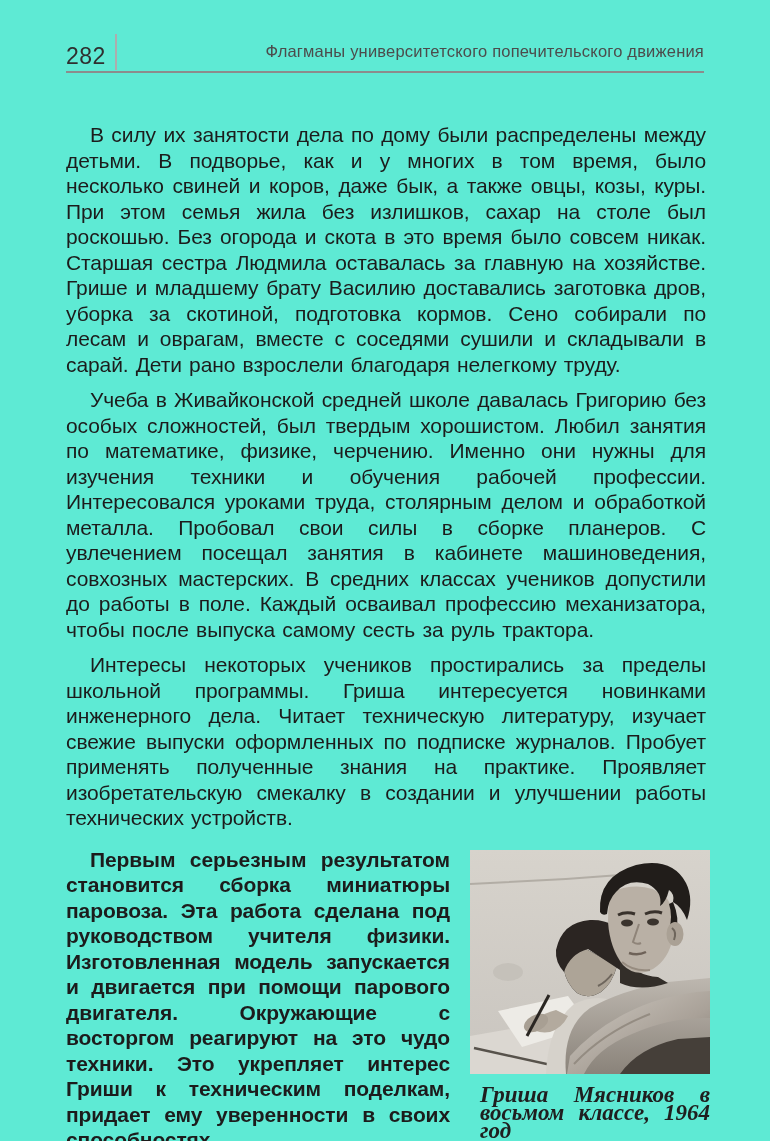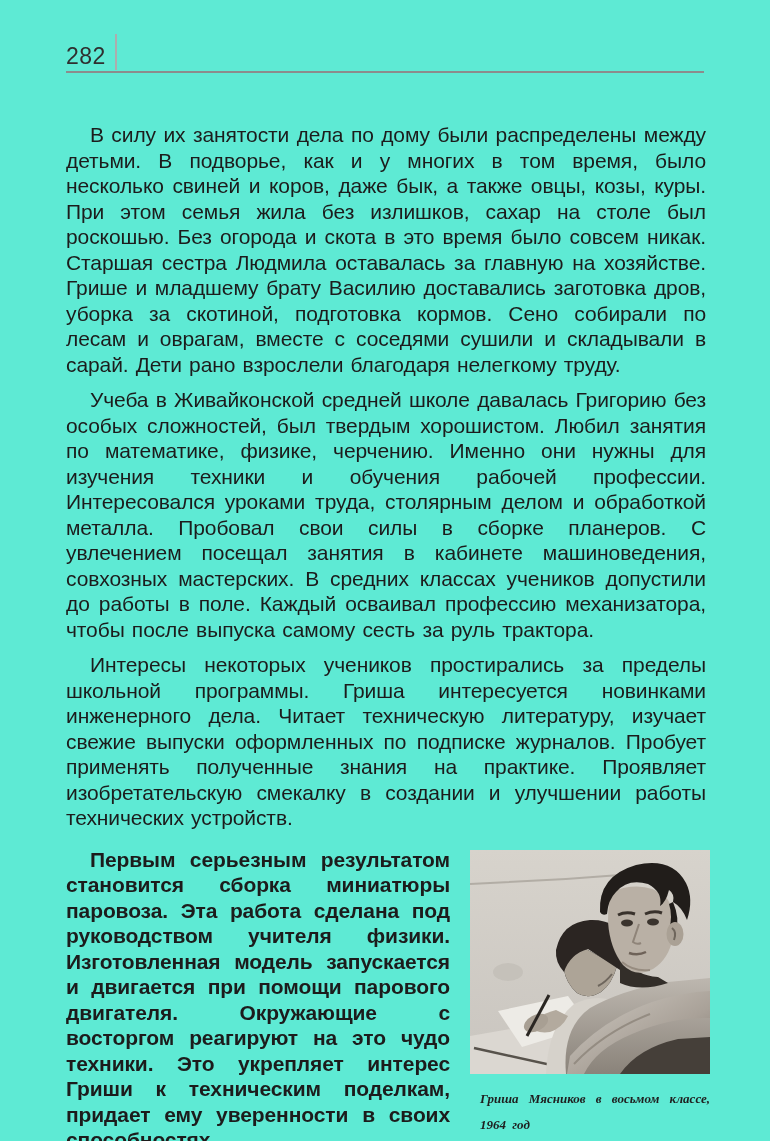--- a/index.html
+++ b/index.html
@@ -40,32 +40,33 @@
     color:#1c1c1c;word-spacing:1.5px;letter-spacing:-0.1px;
   }
   .bottom-row{display:flex;gap:20px;margin-top:16px;font-weight:bold;}
   .para-narrow{flex:0 0 384px;width:384px;margin-bottom:0;}
   
   .figure{margin:3px 0 0 0;width:240px;flex:0 0 240px;}
   .photo{width:240px;height:224px;display:block;}
   .figcaption{
     margin-top:12px;padding-left:10px;
     font-family:"Liberation Serif",serif;font-style:italic;
-    font-size:13px;line-height:26px;color:#1f1f1f;
+    font-size:23px;line-height:18px;color:#1f1f1f;
     text-align:justify;word-spacing:3px;
   }
 </style>
 </head>
 <body>
 
 <div class="page">
 
   <div class="header">
     <span class="page-num">282</span>
     <span class="vline"></span>
+    <span class="running-title">Флагманы университетского попечительского движения</span>
   </div>
   <div class="hrule"></div>
 
   <div class="main">
     <p class="para">В силу их занятости дела по дому были распределены между детьми. В подворье, как и у многих в том время, было несколько свиней и коров, даже бык, а также овцы, козы, куры. При этом семья жила без излишков, сахар на столе был роскошью. Без огорода и скота в это время было совсем никак. Старшая сестра Людмила оставалась за главную на хозяйстве. Грише и младшему брату Василию доставались заготовка дров, уборка за скотиной, подготовка кормов. Сено собирали по лесам и оврагам, вместе с соседями сушили и складывали в сарай. Дети рано взрослели благодаря нелегкому труду.</p>
     <p class="para">Учеба в Живайконской средней школе давалась Григорию без особых сложностей, был твердым хорошистом. Любил занятия по математике, физике, черчению. Именно они нужны для изучения техники и обучения рабочей профессии. Интересовался уроками труда, столярным делом и обработкой металла. Пробовал свои силы в сборке планеров. С увлечением посещал занятия в кабинете машиноведения, совхозных мастерских. В средних классах учеников допустили до работы в поле. Каждый осваивал профессию механизатора, чтобы после выпуска самому сесть за руль трактора.</p>
     <p class="para">Интересы некоторых учеников простирались за пределы школьной программы. Гриша интересуется новинками инженерного дела. Читает техническую литературу, изучает свежие выпуски оформленных по подписке журналов. Пробует применять полученные знания на практике. Проявляет изобретательскую смекалку в создании и улучшении работы технических устройств.</p>
 
     <div class="bottom-row">
       <p class="para para-narrow">Первым серьезным результатом становится сборка миниатюры паровоза. Эта работа сделана под руководством учителя физики. Изготовленная модель запускается и двигается при помощи парового двигателя. Окружающие с восторгом реагируют на это чудо техники. Это укрепляет интерес Гриши к техническим поделкам, придает ему уверенности в своих способностях.</p>

